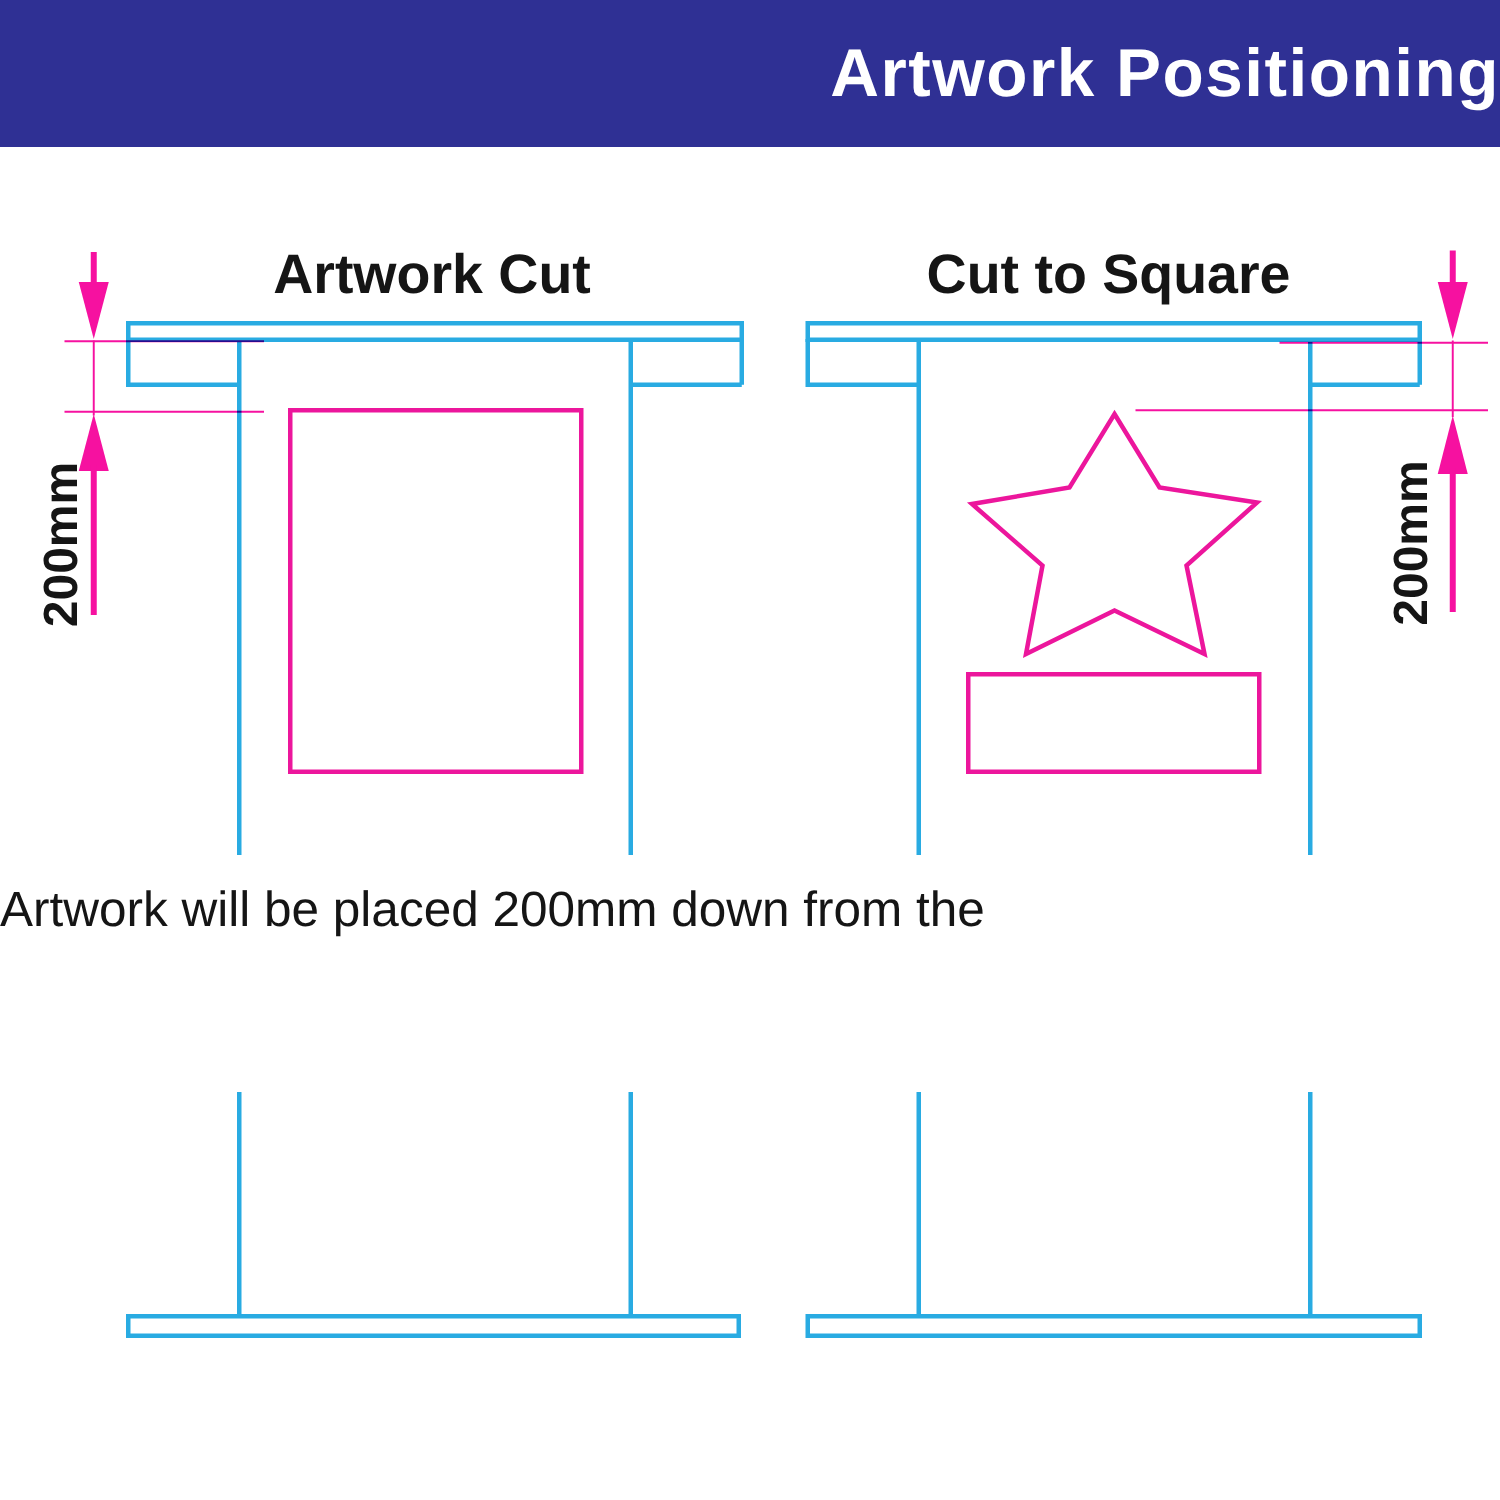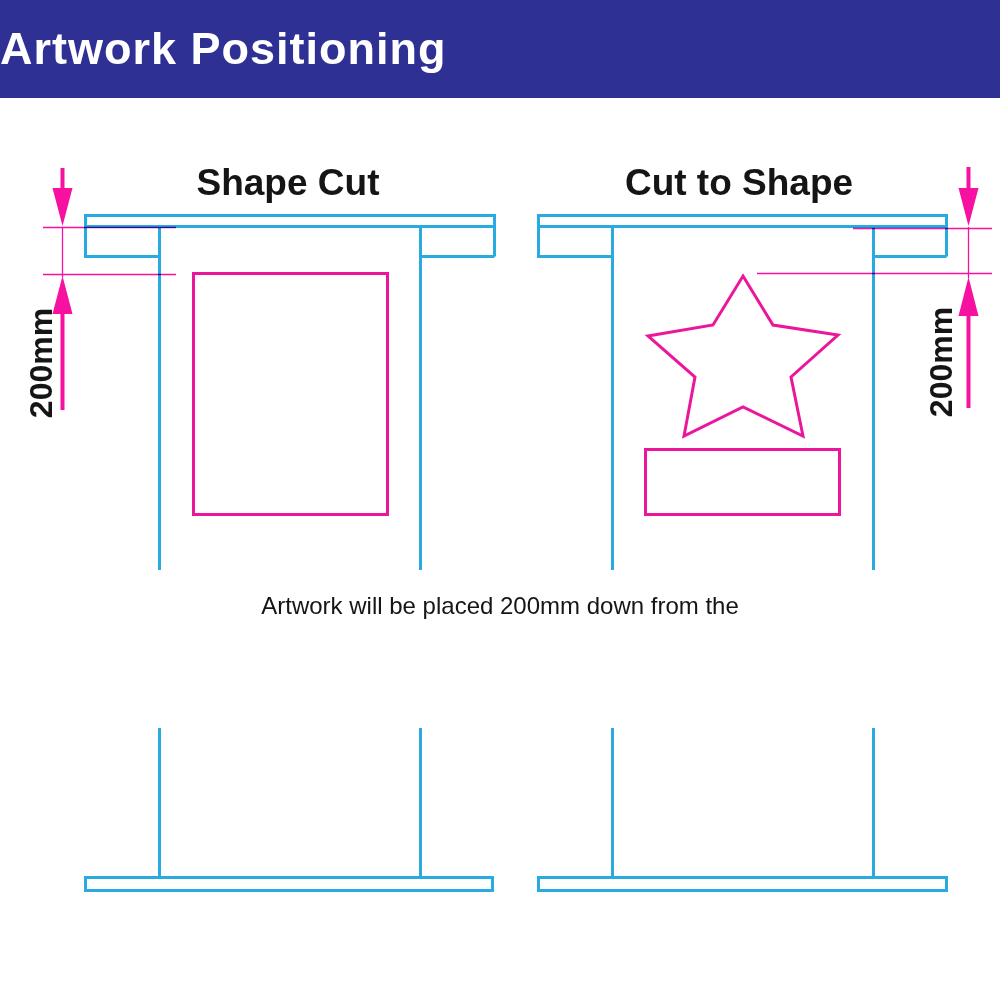--- a/index.html
+++ b/index.html
@@ -15,21 +15,21 @@
   html,body{width:1000px;height:1000px;}
   body{
     position:relative;
     background:var(--page-bg);
     font-family:"Liberation Sans", sans-serif;
     overflow:hidden;
   }
   .banner{
     position:absolute;left:0;top:0;width:1000px;height:98px;
     background:var(--banner-bg);
-    display:flex;align-items:center;justify-content:flex-start;
+    display:flex;align-items:center;justify-content:flex-end;
   }
   .banner-title{
     color:var(--banner-text);
     font-size:45px;font-weight:bold;letter-spacing:1px;
   }
   .diagram-heading{
     position:absolute;top:162px;
     font-size:37px;font-weight:bold;color:var(--text-black);
     text-align:center;white-space:nowrap;
     transform:translateX(-50%);
@@ -47,33 +47,33 @@
   .dim-label{
     position:absolute;
     font-size:32px;font-weight:bold;color:var(--text-black);
     white-space:nowrap;
     transform:translate(-50%,-50%) rotate(-90deg);
   }
   .dim-label-left{left:41px;top:363px;}
   .dim-label-right{left:941px;top:362px;}
   .caption{
     position:absolute;left:0;top:585px;width:1000px;
-    text-align:center;color:var(--text-black);
-    font-size:24px;line-height:41px;font-weight:normal;
+    color:var(--text-black);
+    font-size:33px;line-height:41px;font-weight:normal;
   }
 </style>
 </head>
 <body>
 
 <div class="banner">
   <span class="banner-title">Artwork Positioning</span>
 </div>
 
-<div class="diagram-heading heading-left">Shape Cut</div>
-<div class="diagram-heading heading-right">Cut to Shape</div>
+<div class="diagram-heading heading-left">Artwork Cut</div>
+<div class="diagram-heading heading-right">Cut to Square</div>
 
 <svg class="svg-canvas" viewBox="0 0 1000 1000" xmlns="http://www.w3.org/2000/svg">
 
   <g class="cyan">
     <rect x="85.5" y="215.5" width="409" height="11"></rect>
     <path d="M85.5,226 V256.5 H159 M494.5,226 V256.5 M420,256.5 H494.5"></path>
     <line x1="159.5" y1="226" x2="159.5" y2="570"></line>
     <line x1="420.5" y1="226" x2="420.5" y2="570"></line>
   </g>
 

